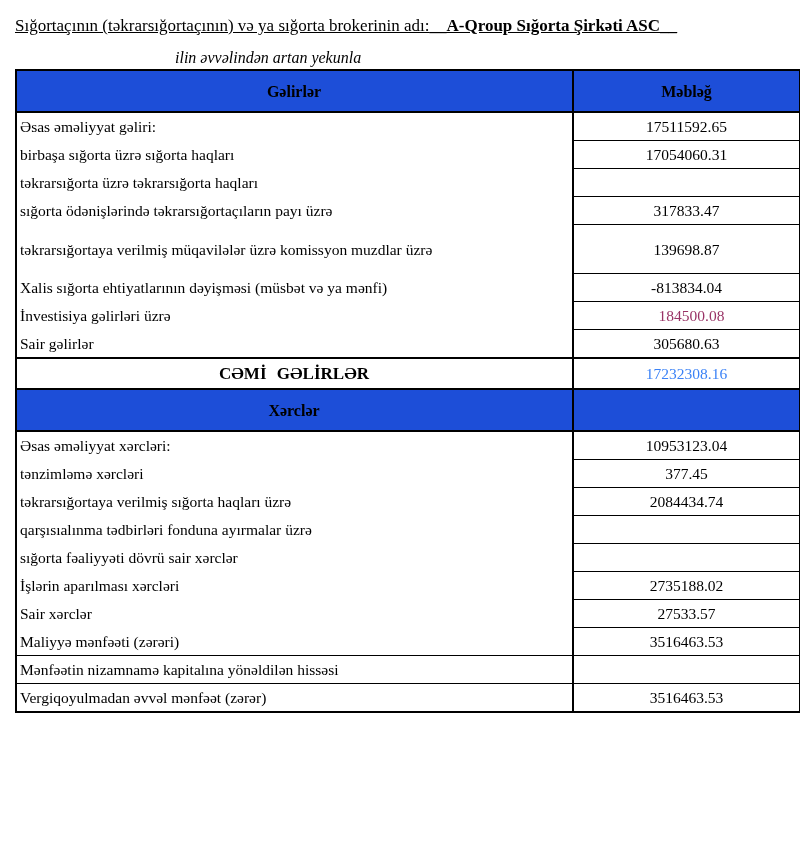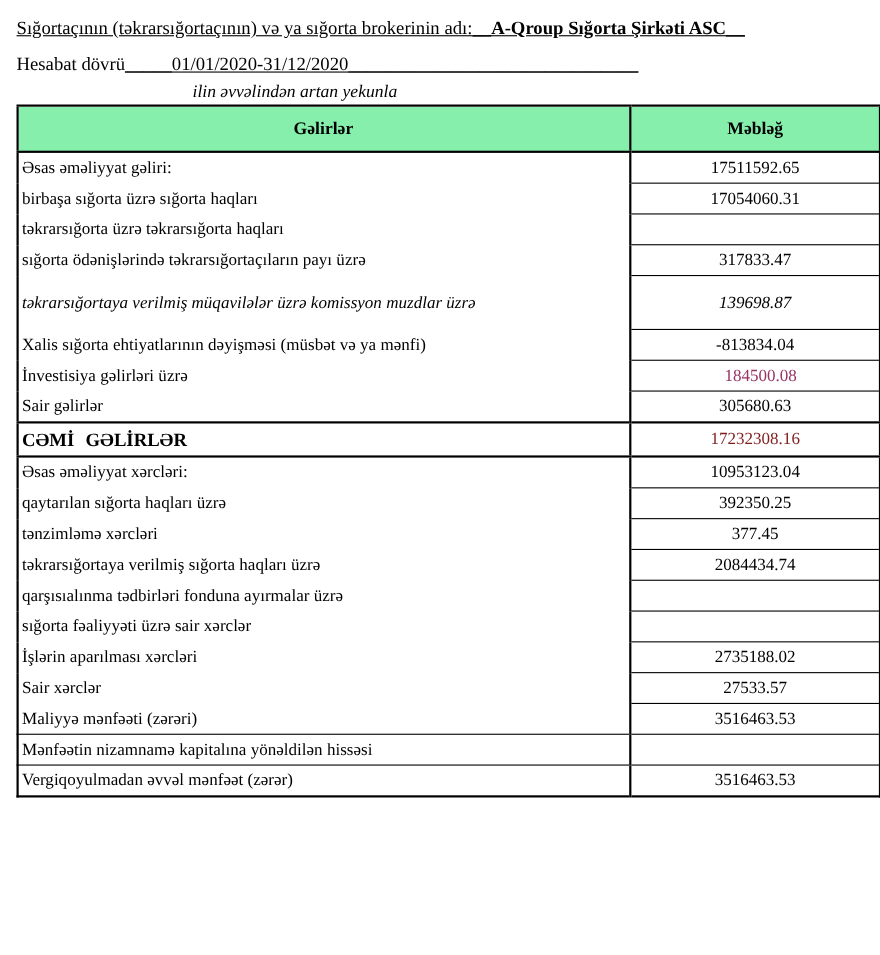--- a/index.html
+++ b/index.html
@@ -37,54 +37,53 @@
     overflow:hidden;
   }
   td.lbl { padding-left:3px; }
   td.val {
     border:1px solid #000; border-left:2px solid #000;
     text-align:center;
     margin-top:28px;
   }
 
   tr.rr td { height:25px; }
-  tr.tall td { height:46px;font-style:italic; }
+  tr.tall td { height:46px; }
   tr.head td { height:38px; }
   tr.total td { height:27px; }
 
   tr.head td {
-    background:#86efac;
+    background:#1d4ed8;
     border-top:2px solid #000; border-bottom:2px solid #000;
     font-weight:bold; text-align:center; font-size:16px;
   }
   tr.total td {
     border-top:2px solid #000; border-bottom:2px solid #000;
   }
   tr.total td.lbl {
-    font-weight:bold; font-size:17px;
+    text-align:center; font-weight:bold; font-size:17px;
     word-spacing:6px;
   }
 
   tr.grid td.lbl { border-bottom:1px solid #000; }
 
   .b { font-weight:normal; }
   .ind { padding-left:106px; }
   .ind2 { padding-left:112px; }
   .wrap2 { padding-right:70px; }
-  .red { color:#7f1d1d; }
+  .red { color:#3b82f6; }
   .purple { color:#993366;padding-left:14px; }
 </style>
 </head>
 <body>
 
 <div class="page">
 
   <div class="hdr-line hdr-line1 u"><span>Sığortaçının (təkrarsığortaçının) və ya sığorta brokerinin adı:</span><span class="b" style="font-weight:bold;">__A-Qroup Sığorta Şirkəti ASC__</span></div>
 
-  <div class="hdr-line hdr-line2"><span>Hesabat dövrü</span><span class="u">_____01/01/2020-31/12/2020_______________________________</span></div>
 
   <div class="hdr-note">ilin əvvəlindən artan yekunla</div>
 
 
   <table class="report">
     <colgroup>
         <col class="c-lbl">
         <col class="c-val">
       </colgroup>
 
@@ -125,43 +124,43 @@
     <tr class="rr">
       <td class="lbl b">Sair gəlirlər</td>
       <td class="val">305680.63</td>
     </tr>
 
     <tr class="total">
       <td class="lbl">CƏMİ GƏLİRLƏR</td>
       <td class="val b red">17232308.16</td>
     </tr>
 
+    <tr class="head">
+      <td class="lbl">Xərclər</td>
+      <td class="val"></td>
+    </tr>
 
     <tr class="rr">
       <td class="lbl b">Əsas əməliyyat xərcləri:</td>
       <td class="val b">10953123.04</td>
-    </tr>
-    <tr class="rr">
-      <td class="lbl ind">qaytarılan sığorta haqları üzrə</td>
-      <td class="val">392350.25</td>
     </tr>
     <tr class="rr">
       <td class="lbl ind">tənzimləmə xərcləri</td>
       <td class="val">377.45</td>
     </tr>
     <tr class="rr">
       <td class="lbl ind">təkrarsığortaya verilmiş sığorta haqları üzrə</td>
       <td class="val">2084434.74</td>
     </tr>
     <tr class="rr">
       <td class="lbl ind">qarşısıalınma tədbirləri fonduna ayırmalar üzrə</td>
       <td class="val"></td>
     </tr>
     <tr class="rr">
-      <td class="lbl ind">sığorta fəaliyyəti üzrə sair xərclər</td>
+      <td class="lbl ind">sığorta fəaliyyəti dövrü sair xərclər</td>
       <td class="val"></td>
     </tr>
     <tr class="rr">
       <td class="lbl b">İşlərin aparılması xərcləri</td>
       <td class="val b">2735188.02</td>
     </tr>
     <tr class="rr">
       <td class="lbl b">Sair xərclər</td>
       <td class="val b">27533.57</td>
     </tr>

